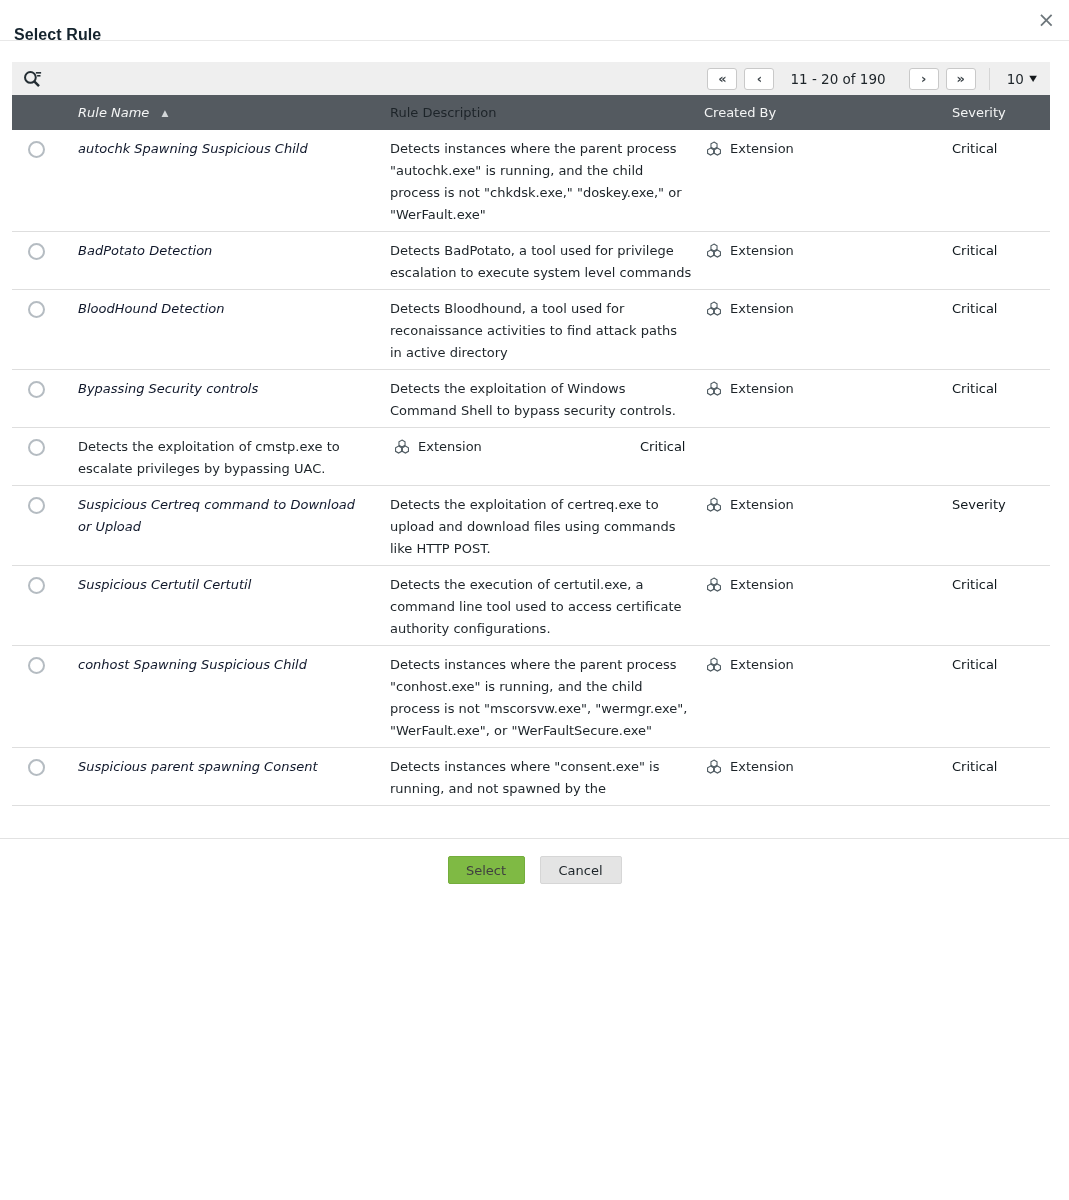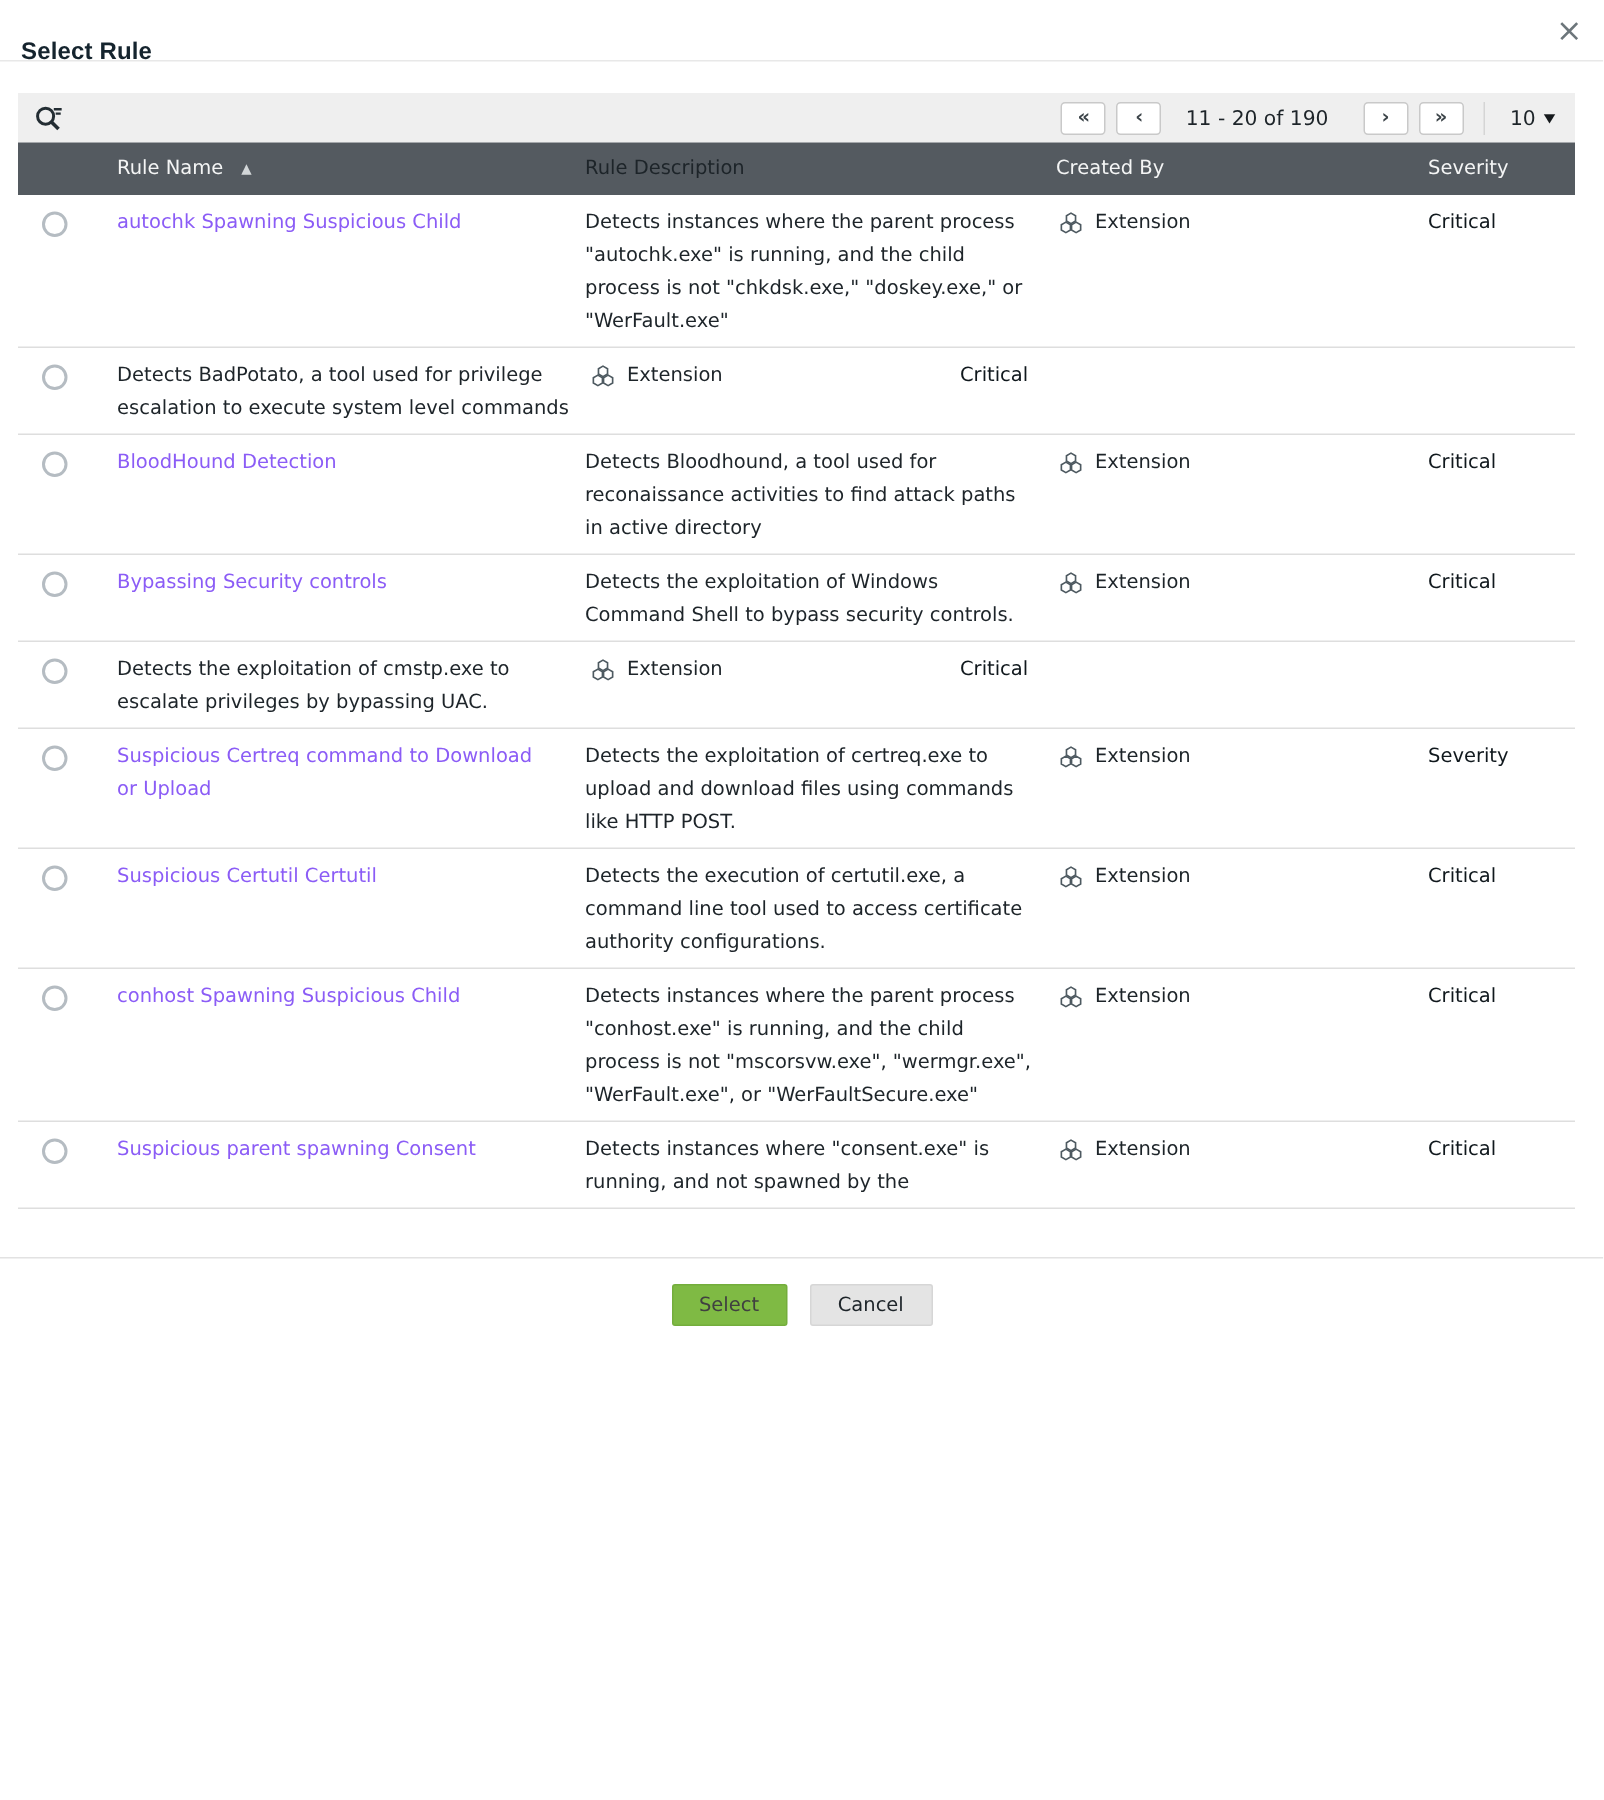--- a/index.html
+++ b/index.html
@@ -28,33 +28,33 @@
   .vsep { width:1px; height:22px; background:#d5d5d5; margin:0 11px 0 13px; }
   .page-size { display:inline-flex; align-items:center; cursor:pointer; font-size:13.5px; color:#1d2429;
     padding:2px 6px; }
   .page-size .caret { font-size:8px; color:#15191c; margin-left:6px; transform:scaleX(1.25); }
 
   
   .thead { display:flex; background:#545a60; color:#f4f5f5; height:35px; align-items:center;
     font-size:13px; }
   .col { flex-shrink:0; }
   .c-radio   { width:66px;  padding-left:16px; }
-  .c-name    { width:312px; padding-right:31px; }
+  .c-name    { width:312px; padding-right:31px;font-style:italic; }
   .c-desc    { width:314px; padding-right:12px; }
   .c-created { width:248px; }
   .c-sev     { flex:1; }
   .thead .c-name { display:flex; align-items:center; }
   .sort-caret { font-size:9px; color:#d2d6d8; margin-left:12px; }
 
   .tbody { height:718px; overflow:hidden; }
   .trow { display:flex; padding:8px 0 5px 0; border-bottom:1px solid #dedede; background:transparent; }
   .trow .col { line-height:22px; font-size:13px; }
   .radio { display:inline-block; width:17px; height:17px; border:2px solid #b5bcc2; border-radius:50%;
     background:#fff; margin-top:3px; cursor:pointer; }
-  .rule-link { color:#8b5cf6; text-decoration:none; cursor:pointer; display:inline-block; }
+  .rule-link { color:#0f172a; text-decoration:none; cursor:pointer; display:inline-block; }
   .c-desc { color:#1d2429; }
   .created-wrap { display:inline-flex; align-items:flex-start;text-align:right; }
   .ext-icon { margin:3px 8px 0 2px; flex-shrink:0; }
   .sev-text { color:#10181d; }
 
   
   .footer-divider { position:absolute; left:0; right:0; top:838px; border-top:1px solid #e2e2e2; z-index:0; }
   .footer { position:absolute; top:856px; left:0; width:100%; display:flex; justify-content:center;
     gap:15px; z-index:2; }
   .btn { height:28px; font-size:13px; border-radius:2px; cursor:pointer;
@@ -128,20 +128,23 @@
         <span>Extension</span>
       </span>
     </div>
     <div class="col c-sev sev-text">Critical</div>
   </div>
 
   <div class="trow">
     <div class="col c-radio">
       <span class="radio"></span>
     </div>
+    <div class="col c-name">
+      <a class="rule-link">BadPotato Detection</a>
+    </div>
     <div class="col c-desc">Detects BadPotato, a tool used for privilege escalation to execute system level commands</div>
     <div class="col c-created">
       <span class="created-wrap">
         <svg class="ext-icon" width="16" height="16" viewBox="0 0 16 16">
           <polygon points="4.6,7.1 7.63,8.85 7.63,12.35 4.6,14.1 1.57,12.35 1.57,8.85" fill="#ffffff" stroke="#4e5a61" stroke-width="1.1"></polygon>
           <polygon points="11.4,7.1 14.43,8.85 14.43,12.35 11.4,14.1 8.37,12.35 8.37,8.85" fill="#ffffff" stroke="#4e5a61" stroke-width="1.1"></polygon>
           <polygon points="8,1.1 11.03,2.85 11.03,6.35 8,8.1 4.97,6.35 4.97,2.85" fill="#ffffff" stroke="#4e5a61" stroke-width="1.1"></polygon>
         </svg>
         <span>Extension</span>
       </span>

